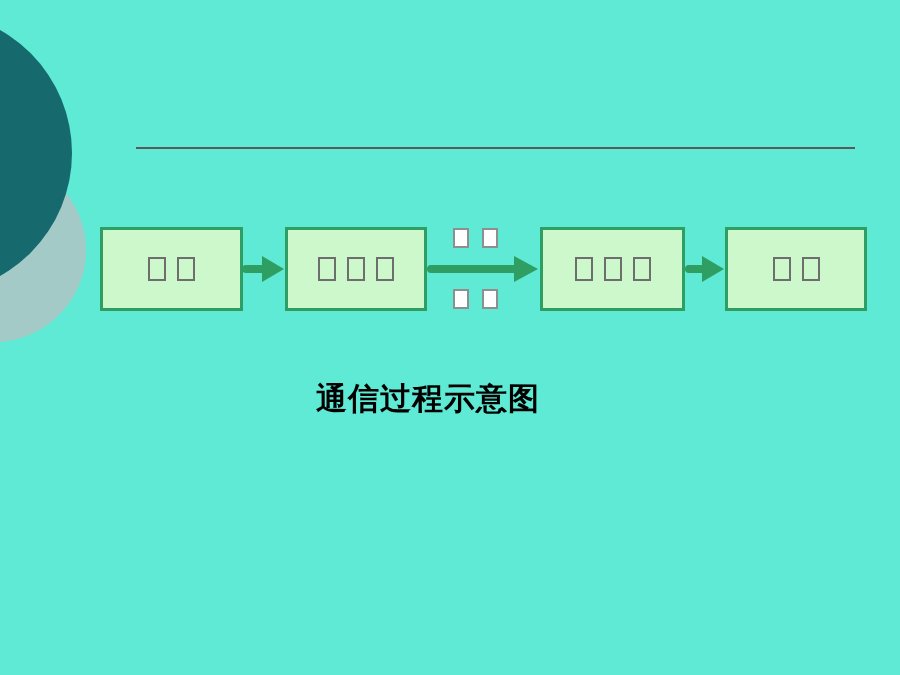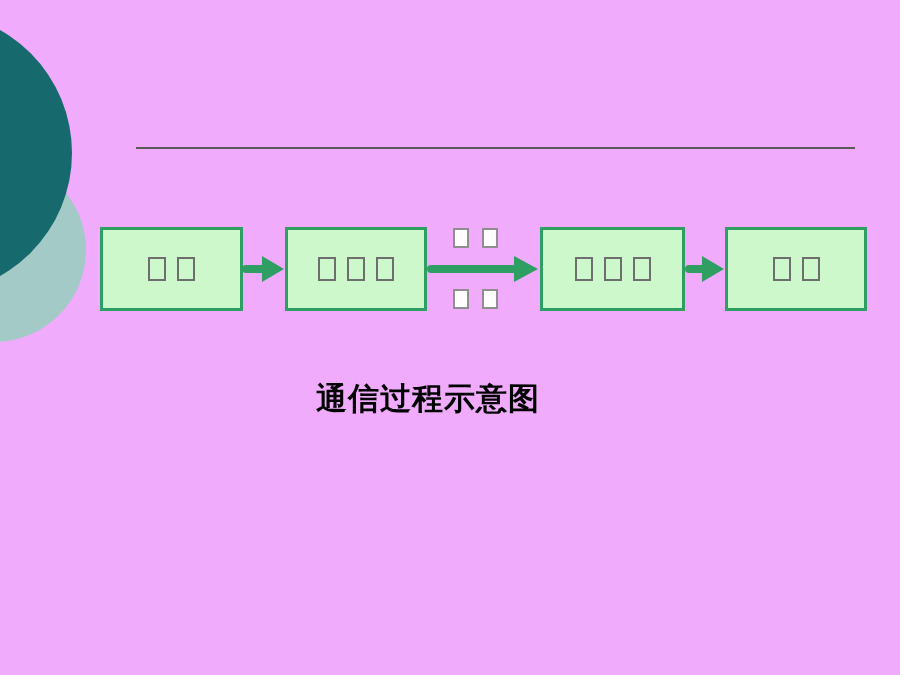--- a/index.html
+++ b/index.html
@@ -1,19 +1,19 @@
 <!DOCTYPE html>
 <html style="--dark-circle: #166A6D; --light-circle: #A4CAC8; --box-fill: #CCF8CC; --box-border: #2E9E63; --arrow: #2E9E63; --divider-line: #595959; --caption-text: #000000; --missing-glyph-border: #6E6E6E;"><head>
 <meta charset="utf-8">
 <style>
   html,body{margin:0;padding:0;background:#fff;}
   #slide{
     position:relative;
     width:900px;height:675px;
-    background:#f0abfc;
+    background:#5eead4;
     overflow:hidden;
     font-family:"Liberation Sans","DejaVu Sans",sans-serif;
   }
   
   .circle{position:absolute;border-radius:50%;}
   .circle.light{
     left:-98px;top:158px;width:184px;height:184px;
     background:var(--light-circle,#A4CAC8);
   }
   .circle.dark{

